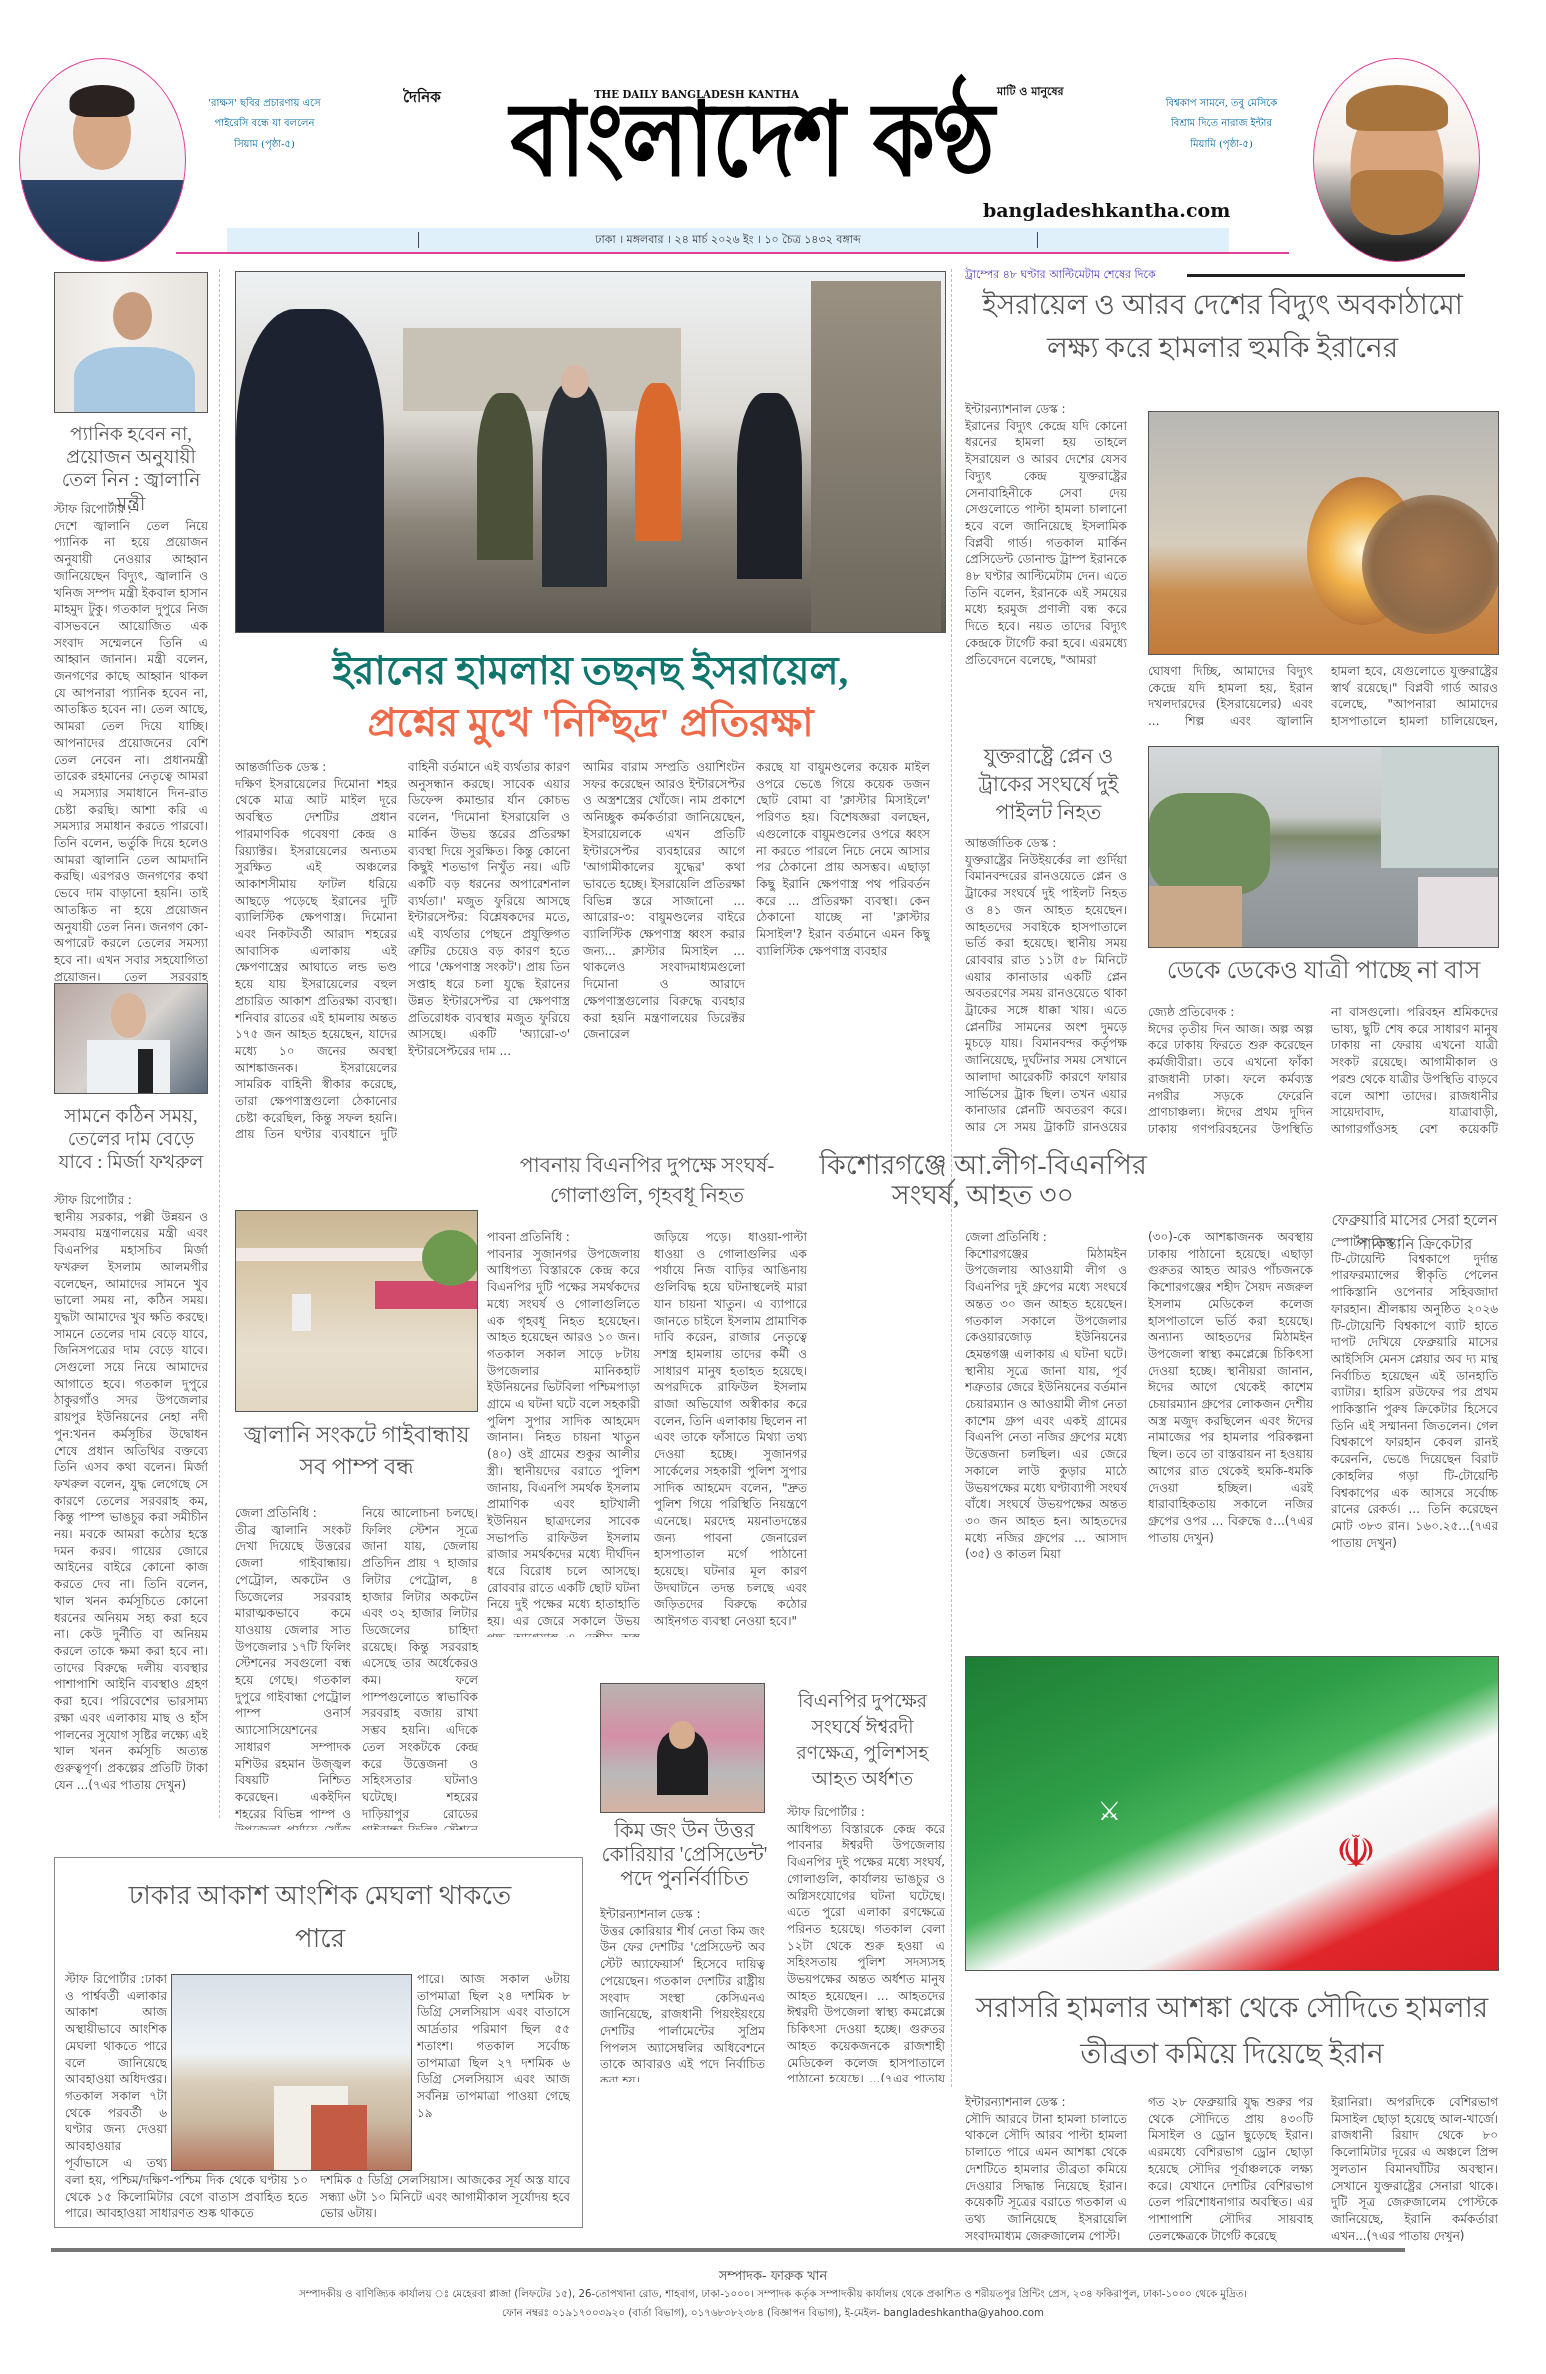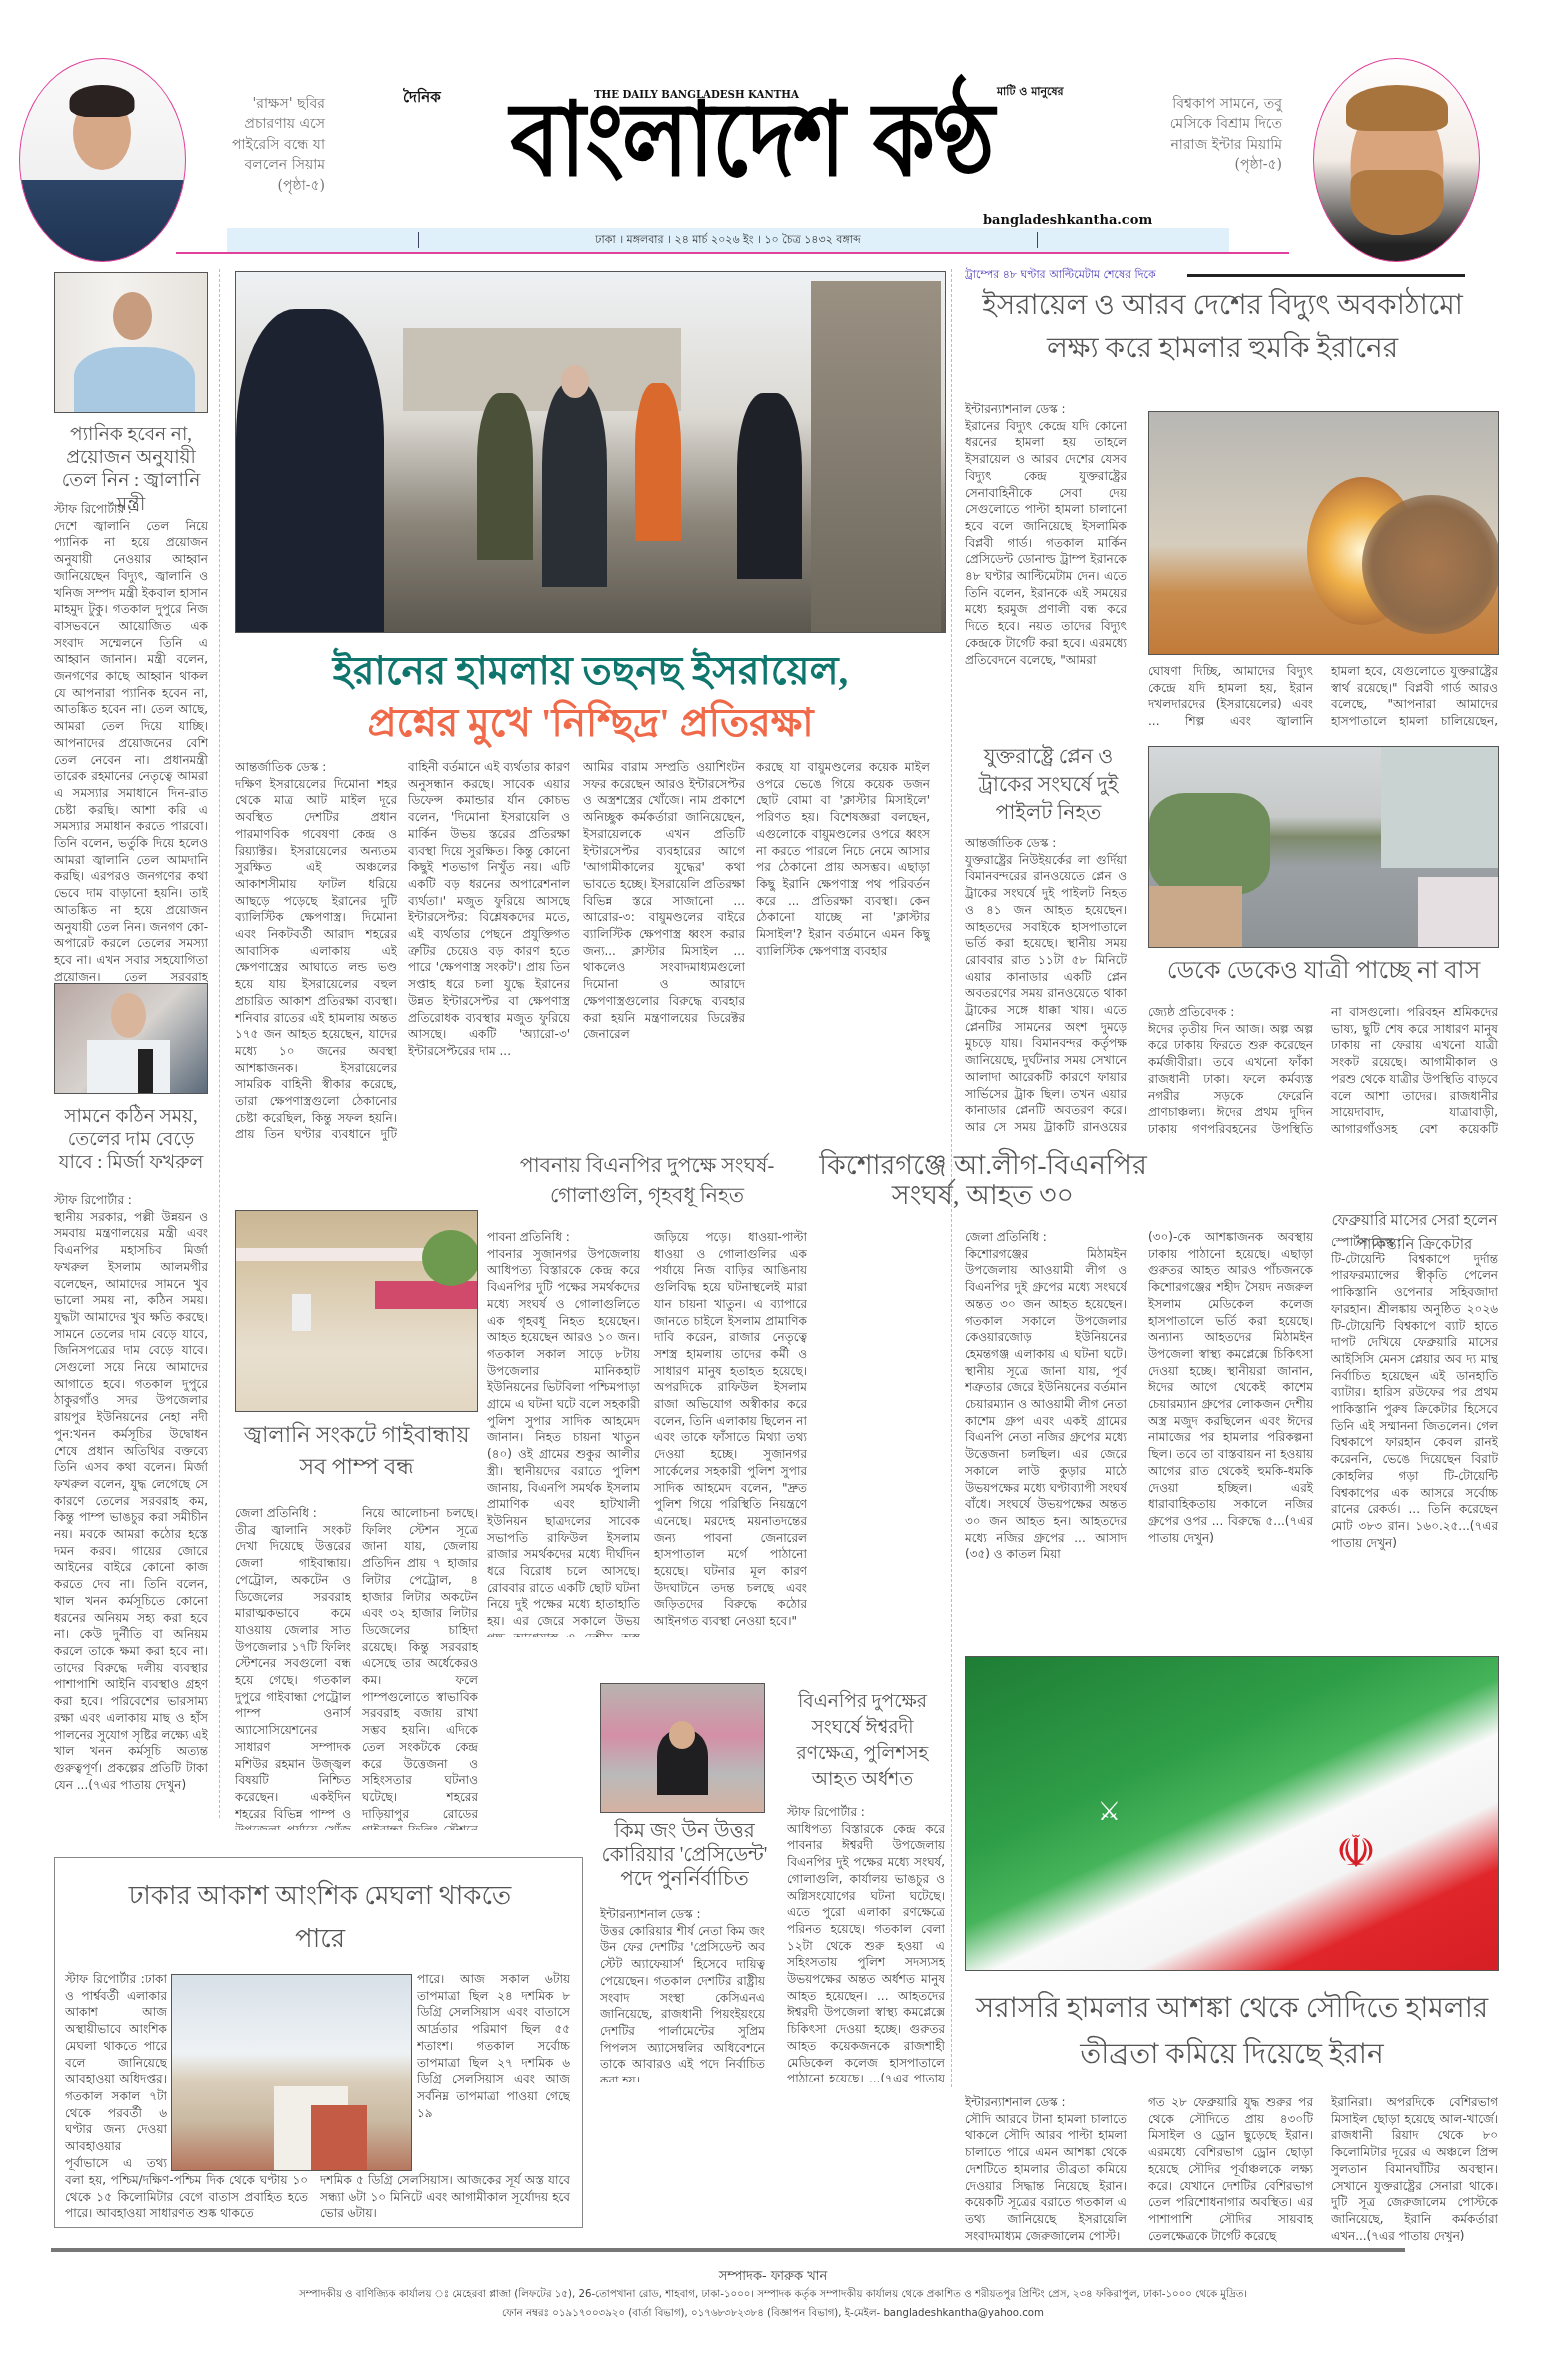--- a/index.html
+++ b/index.html
@@ -1,20 +1,20 @@
 <!DOCTYPE html>
 <html style="font-size:15px"><head>
 <meta charset="utf-8">
 <style>
 *{box-sizing:border-box;margin:0;padding:0}
 body{width:1546px;height:2375px;background:#fff;font-family:"DejaVu Serif",serif;color:#333;position:relative;overflow:hidden}
 .abs{position:absolute}
 .circle-photo{position:absolute;width:167px;height:204px;border:1.9px solid #e0409a;border-radius:50%;overflow:hidden;background:linear-gradient(180deg,#f3f3f3 0%,#ddd 100%)}
 .face{position:absolute;left:50%;transform:translateX(-50%);border-radius:50%}
-.teaser{position:absolute;font-size:14px;line-height:20.4px;text-align:right;color:#737373;width:121px}
+.teaser{position:absolute;font-size:10px;line-height:20.4px;text-align:center;color:#0369a1;width:121px}
 .mast-title{position:absolute;left:399px;top:88px;width:705px;font-family:"DejaVu Serif",serif;font-weight:bold;font-size:89px;line-height:102px;color:#000;letter-spacing:-1.9px;text-align:center;transform:scaleY(1.15)}
 .mast-small{position:absolute;font-size:12px;font-weight:bold;color:#111}
 .dateband{position:absolute;left:227px;top:228px;width:1002px;height:24px;background:#dff0fb;font-size:11px;text-align:center;line-height:24px;color:#333}
 .dateband .sep{display:inline-block;width:0.9px;height:16.7px;background:#446;vertical-align:middle;margin:0 176px}
 .pinkline{position:absolute;left:176px;top:252px;width:1113px;height:1.9px;background:#e0409a}
 .photo{position:absolute;border:0.9px solid #555;overflow:hidden}
 .hl{position:absolute;text-align:center;color:#555;font-family:Liberation Serif, serif;line-height:1.25}
 .body{position:absolute;font-size:12px;line-height:16.7px;color:#444;text-align:justify;overflow:hidden;font-family:"DejaVu Sans",sans-serif}
 .body .lead{display:block}
 .kicker{position:absolute;font-size:11px;color:#4a3ab8;font-family:"DejaVu Sans",sans-serif}
@@ -31,21 +31,21 @@
   <div class="circle-photo" style="left:18.6px;top:58px;background:linear-gradient(180deg,#fafafa 0%,#f0f0f0 60%,#2c4466 60%,#1f3352 100%)">
     <div class="face" style="top:37px;width:58px;height:74px;background:#d6a888"></div>
     <div class="face" style="top:26px;width:65px;height:32px;background:#2a2220;border-radius:50% 50% 30% 30%"></div>
   </div>
   <div class="teaser" style="left:204px;top:93px">'রাক্ষস' ছবির প্রচারণায় এসে পাইরেসি বন্ধে যা বললেন সিয়াম (পৃষ্ঠা-৫)</div>
 
   <div class="mast-small" style="left:403px;top:85px;font-size:15px">দৈনিক</div>
   <div class="mast-small" style="left:594px;top:88px;font-size:10.2px">THE DAILY BANGLADESH KANTHA</div>
   <div class="mast-small" style="left:997px;top:83px;font-size:11px">মাটি ও মানুষের</div>
   <div class="mast-title">বাংলাদেশ কণ্ঠ</div>
-  <div class="mast-small" style="left:983px;top:212px;font-size:13px">bangladeshkantha.com</div>
+  <div class="mast-small" style="left:983px;top:199px;font-size:19px">bangladeshkantha.com</div>
 
   <div class="teaser" style="left:1161px;top:93px">বিশ্বকাপ সামনে, তবু মেসিকে বিশ্রাম দিতে নারাজ ইন্টার মিয়ামি (পৃষ্ঠা-৫)</div>
   <div class="circle-photo" style="left:1313px;top:58px;background:linear-gradient(180deg,#fff 0%,#f3ece6 50%,#222 92%)">
     <div class="face" style="top:37px;width:93px;height:139px;background:#d9a37c"></div>
     <div class="face" style="top:26px;width:102px;height:46px;background:#a8743e;border-radius:50% 50% 20% 20%"></div>
     <div class="face" style="top:111px;width:93px;height:65px;background:#b27a43;border-radius:20% 20% 50% 50%"></div>
   </div>
 
   <div class="dateband">
     <span class="sep"></span><span>ঢাকা । মঙ্গলবার । ২৪ মার্চ ২০২৬ ইং । ১০ চৈত্র ১৪৩২ বঙ্গাব্দ</span><span class="sep"></span>

